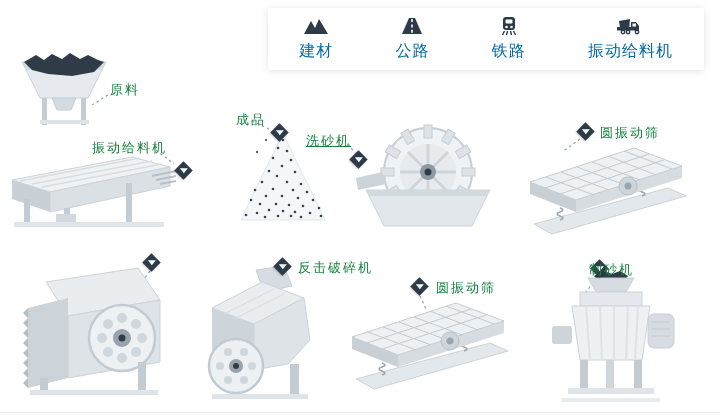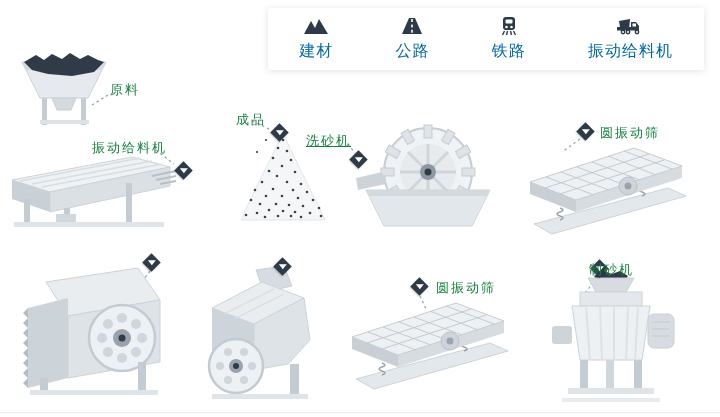--- a/index.html
+++ b/index.html
@@ -266,20 +266,21 @@
       </g>
       <circle cx="46" cy="100" r="7" fill="#99a3ad"></circle>
         <circle cx="46" cy="100" r="3" fill="#303b47"></circle>
       <rect x="100" y="98" width="9" height="32" fill="#c4ccd3"></rect>
       <rect x="22" y="128" width="96" height="5" fill="#dfe4e8"></rect>
     </svg>
   </div>
   <div class="marker" style="left:276px;top:260px;">
     <span class="arr"></span>
   </div>
+  <div class="node-label" style="left:298px;top:259px;">反击破碎机</div>
 
   <div class="machine" style="left:342px;top:293px;">
     <svg width="175" height="100" viewBox="0 0 175 100">
       <polygon points="14,86 148,50 166,58 32,96" fill="#e3e8ec" stroke="#ccd3d9"></polygon>
       <g stroke="#9aa4ad" fill="none" stroke-width="1.5">
         <path d="M40,70 q6,2 0,4 q-6,2 0,4 q6,2 0,4"></path>
         <path d="M122,46 q6,2 0,4 q-6,2 0,4 q6,2 0,4"></path>
       </g>
       <polygon points="10,44 56,62 56,74 10,56" fill="#c8cfd5"></polygon>
       <polygon points="56,62 162,28 162,40 56,74" fill="#d6dce0"></polygon>

